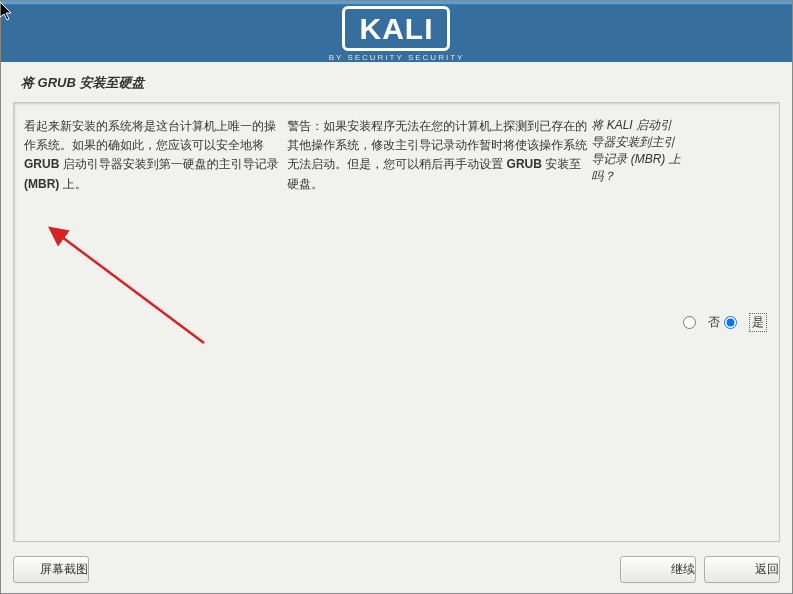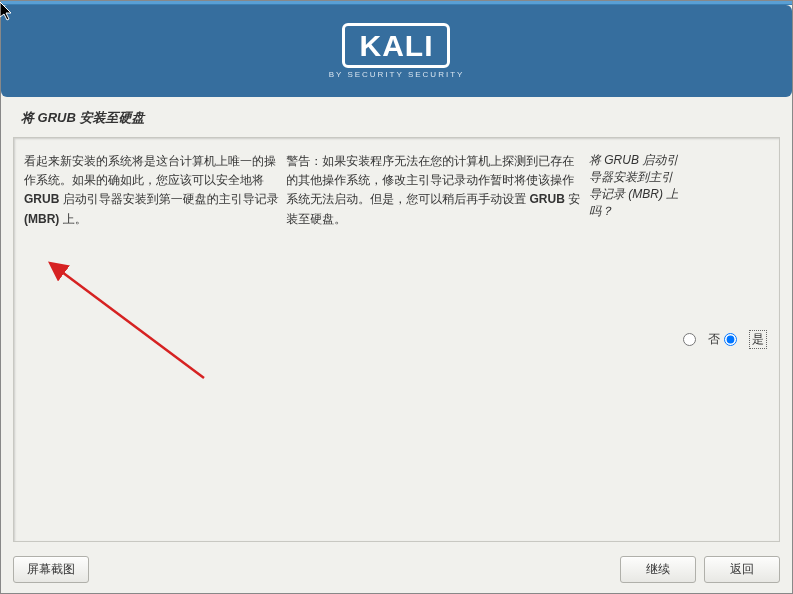--- a/index.html
+++ b/index.html
@@ -29,25 +29,24 @@
     }
     .cursor {
       position: absolute;
       top: 2px;
       left: 0px;
       z-index: 100;
       pointer-events: none;
     }
     .header {
       background: #366e9e;
-      height: 92px;
+      height: 57px;
       display: flex;
       align-items: center;
       justify-content: center;
-      border-radius: 6px;
     }
     .logo {
       display: flex;
       flex-direction: column;
       align-items: center;
     }
     .logo-box {
       border: 3px solid #fff;
       border-radius: 6px;
       padding: 5px 14px 4px 14px;
@@ -132,21 +131,21 @@
       flex: 1;
     }
     .btn {
       background: linear-gradient(to bottom, #fdfdfc, #e8e8e4);
       border: 1px solid #b0b0aa;
       border-radius: 3px;
       padding: 4px 0;
       font-size: 12px;
       color: #333;
       min-width: 76px;
-      text-align: center;
+      text-align: right;
       cursor: pointer;
       margin-left: 8px;
       box-shadow: 0 1px 0 rgba(255,255,255,0.6) inset;
     }
     .btn:first-child {
       margin-left: 0;
     }
   </style>
 </head>
 <body>
@@ -165,21 +164,21 @@
 
   <div class="page-title">将 GRUB 安装至硬盘</div>
 
   <div class="content-area">
     <div class="body-text">
       <span>看起来新安装的系统将是这台计算机上唯一的操作系统。如果的确如此，您应该可以安全地将 </span><b>GRUB</b><span> 启动引导器安装到第一硬盘的主引导记录 </span><b>(MBR)</b><span> 上。</span>
     </div>
     <div class="body-text">
       <span>警告：如果安装程序无法在您的计算机上探测到已存在的其他操作系统，修改主引导记录动作暂时将使该操作系统无法启动。但是，您可以稍后再手动设置 </span><b>GRUB</b><span> 安装至硬盘。</span>
     </div>
-    <div class="question">将 GRUB 启动引导器安装到主引导记录 (MBR) 上吗？</div>
+    <div class="question">将 KALI 启动引导器安装到主引导记录 (MBR) 上吗？</div>
 
     <label class="radio-row">
       <input type="radio" name="grub" style="">
       <span class="radio-label">否</span>
     </label>
     <label class="radio-row">
       <input type="radio" name="grub" checked="" style="">
       <span class="radio-label selected">是</span>
     </label>
 

